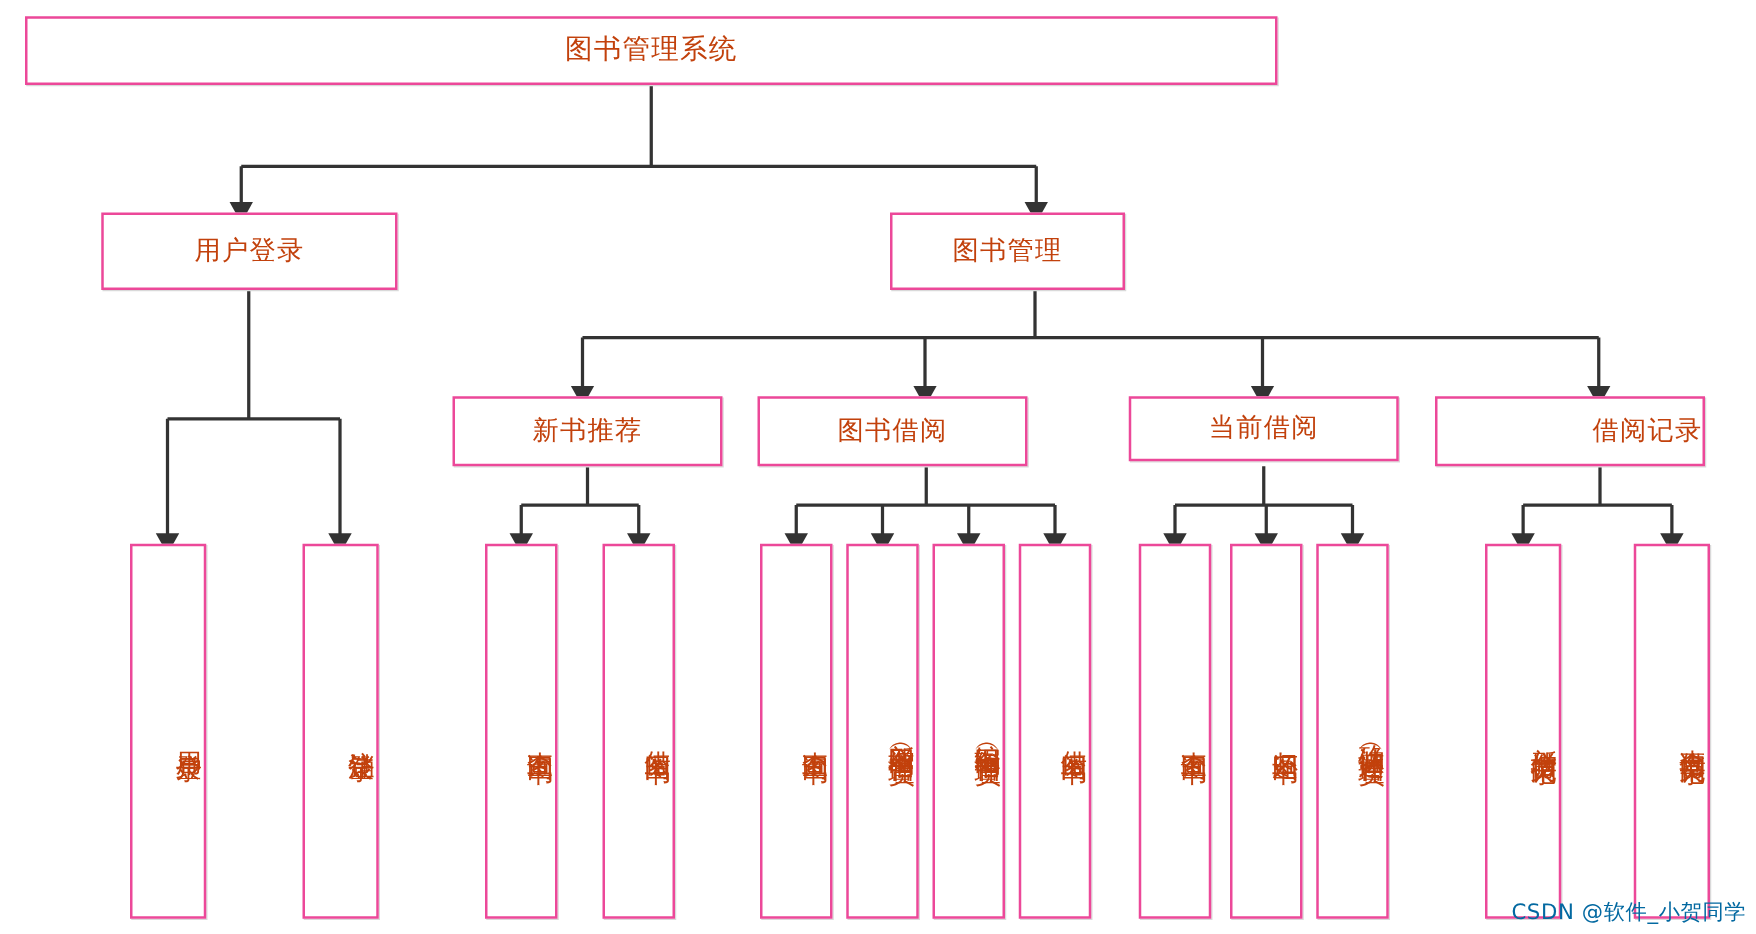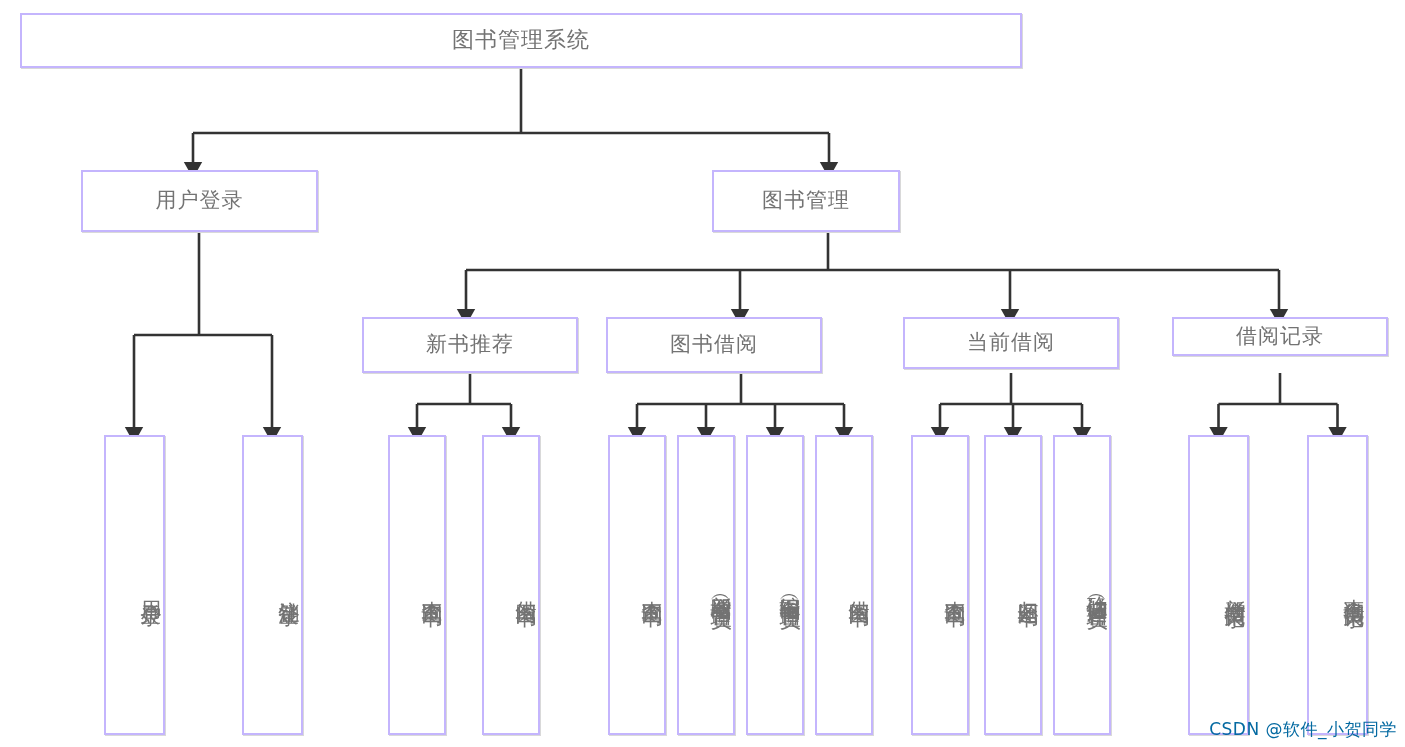--- a/index.html
+++ b/index.html
@@ -23,26 +23,26 @@
     left: 0;
     top: 0;
     width: 1405px;
     height: 747px;
     pointer-events: none;
   }
   .node {
     position: absolute;
     box-sizing: border-box;
     background: #ffffff;
-    border: 2px solid #c4b5fd;
+    border: 2px solid #ec4899;
     box-shadow: 1px 1px 0 #d9d9d9;
     display: flex;
     align-items: center;
     justify-content: center;
-    color: #737373;
+    color: #c2410c;
   }
   .node.horiz {
     font-size: 21px;
     line-height: 1.2;
     letter-spacing: 1px;
   }
   .node.vert {
     writing-mode: vertical-rl;
     text-orientation: upright;
     font-size: 21px;
@@ -131,21 +131,21 @@
       </div>
       <div class="node horiz" style="left: 362px; top: 317px; width: 216px; height: 56px;">
         <span class="label">新书推荐</span>
       </div>
       <div class="node horiz" style="left: 606px; top: 317px; width: 216px; height: 56px;">
         <span class="label">图书借阅</span>
       </div>
       <div class="node horiz" style="left: 903px; top: 317px; width: 216px; height: 52px;">
         <span class="label">当前借阅</span>
       </div>
-      <div class="node horiz" style="left: 1172px; top: 317px; width: 216px; height: 39px;">
+      <div class="node horiz" style="left: 1148px; top: 317px; width: 216px; height: 56px; justify-content: flex-end;">
         <span class="label">借阅记录</span>
       </div>
       <div class="node vert" style="left: 104px; top: 435px; width: 61px; height: 300px;">
         <span class="label">用户登录</span>
       </div>
       <div class="node vert" style="left: 242px; top: 435px; width: 61px; height: 300px;">
         <span class="label">注销登录</span>
       </div>
       <div class="node vert" style="left: 388px; top: 435px; width: 58px; height: 300px;">
         <span class="label">查询图书</span>

